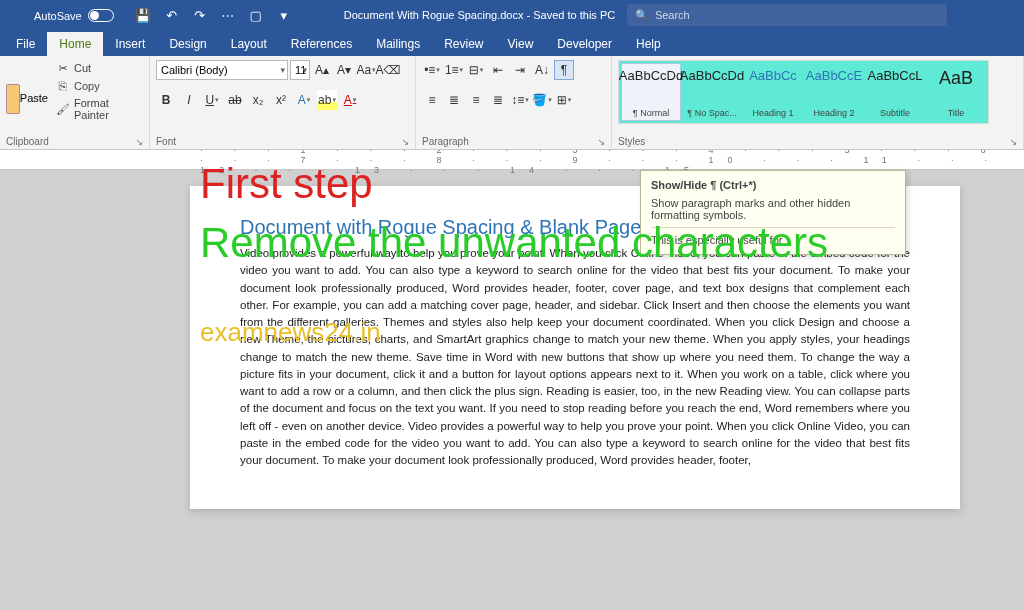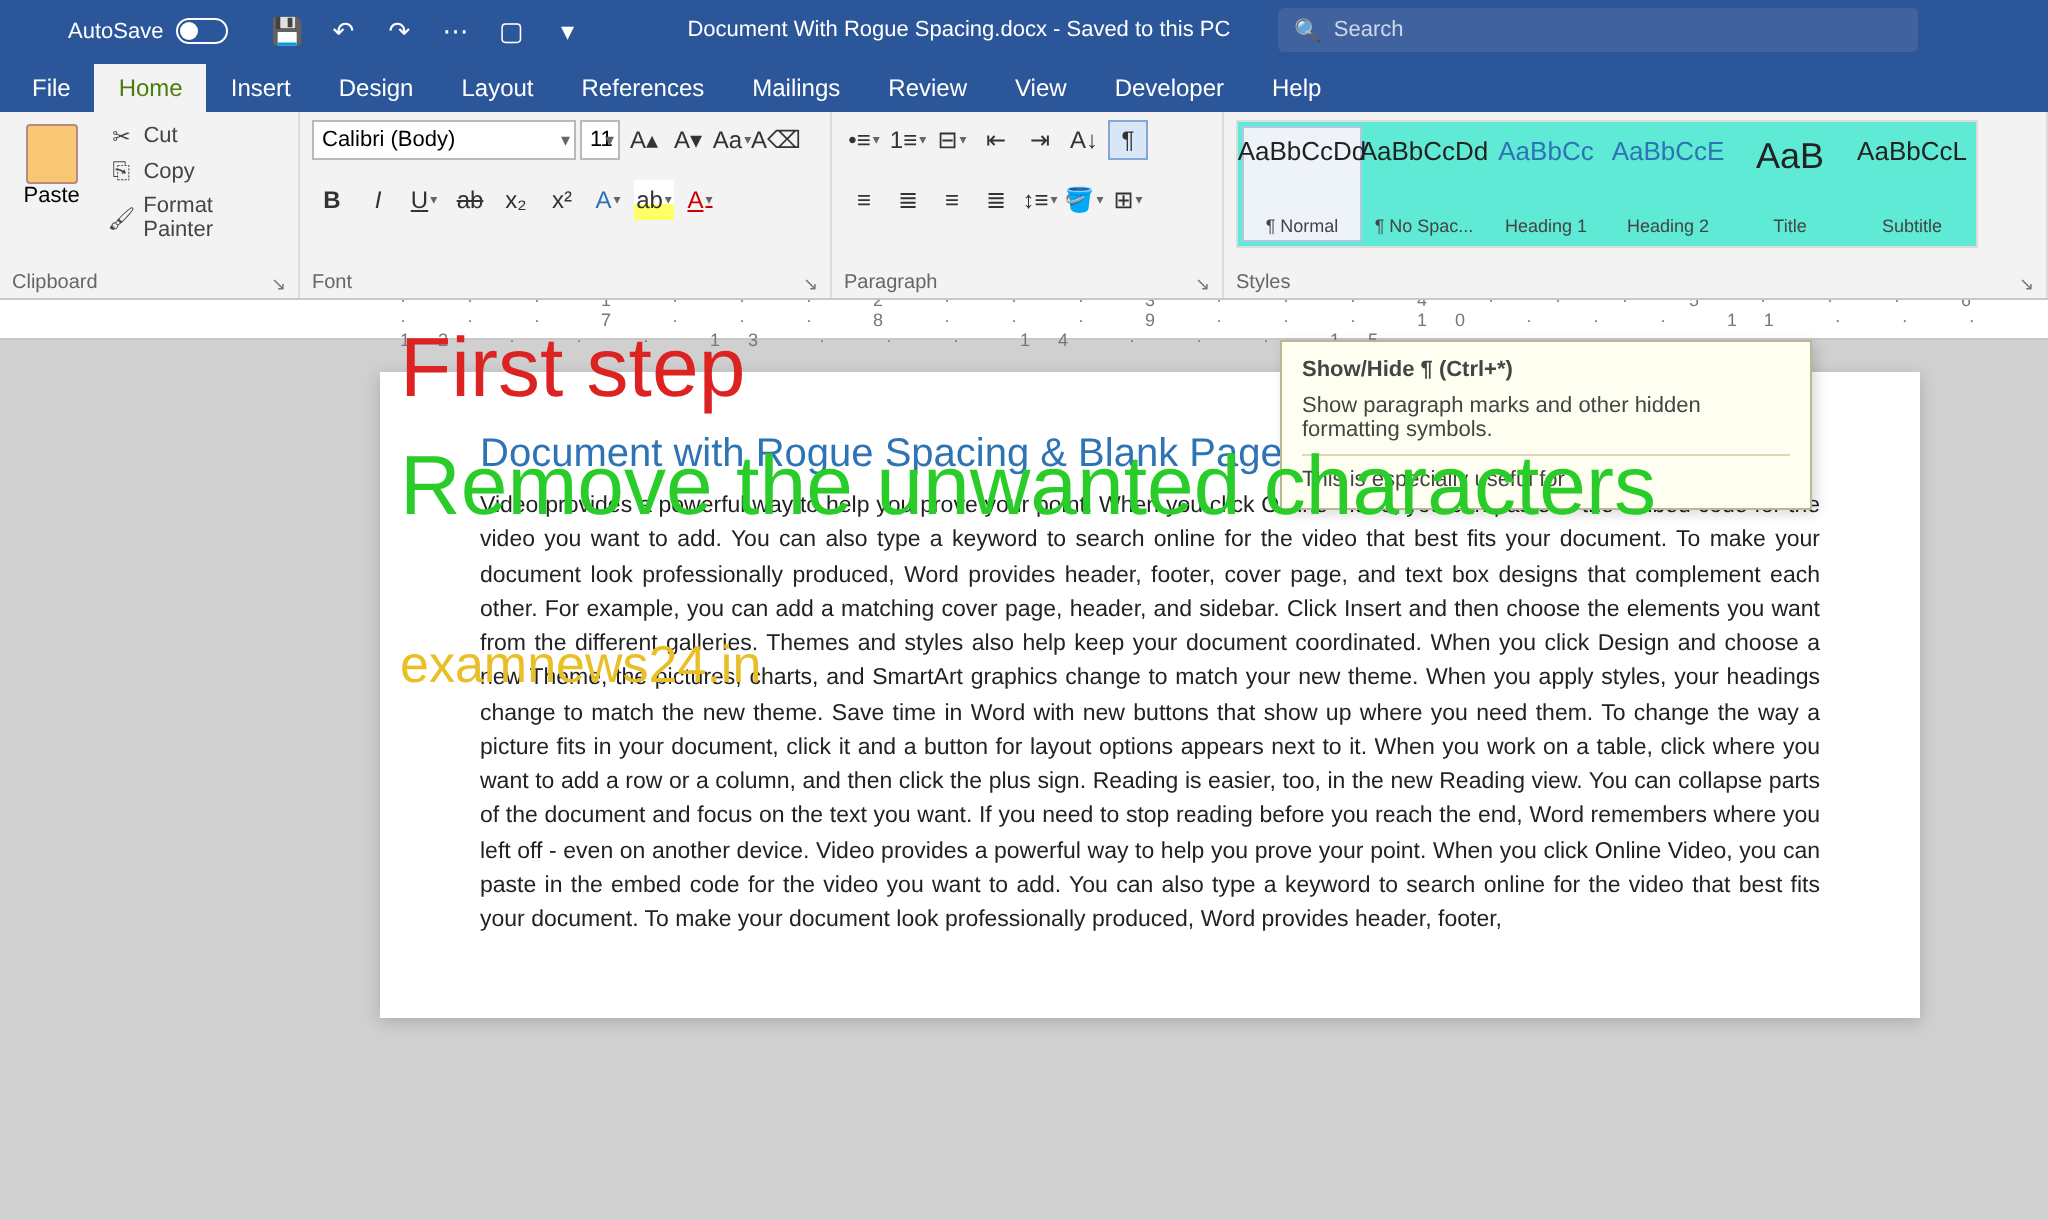--- a/index.html
+++ b/index.html
@@ -5,38 +5,38 @@
 * { margin:0; padding:0; box-sizing:border-box; font-family:"Segoe UI",Arial,sans-serif; }
 body { width:1024px; height:610px; background:#e8e8e8; overflow:hidden; position:relative; }
 
 
 .titlebar { height:30px; background:#2b579a; display:flex; align-items:center; color:#fff; font-size:11px; }
 .autosave { display:flex; align-items:flex-end; gap:6px; padding:0 10px;margin-left:24px; }
 .toggle { width:26px; height:13px; border:1px solid #fff; border-radius:7px; position:relative; background:#2b579a; }
 .toggle::after { content:""; position:absolute; width:9px; height:9px; background:#fff; border-radius:50%; top:1px; left:1px; }
 .qat { display:flex; gap:8px; padding:0 10px; }
 .qat-btn { width:20px; height:20px; display:flex; align-items:center; justify-content:center; color:#fff; font-size:13px; cursor:pointer; }
-.doc-title { flex:0 0 auto; padding:0 24px 0 40px; }
+.doc-title { flex:0 0 auto; padding:0 12px 0 40px; }
 .searchbox { flex:1; display:flex; align-items:center; background:#40629f; height:22px; border-radius:3px; margin:4px 10px 4px 0; padding:0 8px; gap:6px; max-width:320px; }
 .searchbox input { background:transparent; border:none; color:#fff; font-size:11px; width:100%; outline:none; }
 .searchbox input::placeholder { color:#cfd8e8; }
 
 
 .ribbon-tabs { height:26px; background:#2b579a; display:flex; align-items:flex-end; padding-left:4px; }
 .ribbon-tab { padding:5px 12px; font-size:12px; color:#fff; cursor:pointer; }
 .ribbon-tab.active { background:#f3f3f3; color:#4d7c0f; }
 
 
 .ribbon { height:94px; background:#f3f3f3; border-bottom:1px solid #c8c8c8; display:flex; }
 .group { border-right:1px solid #dcdcdc; padding:4px 6px 2px 6px; display:flex; flex-direction:column; }
 .group-body { flex:1; display:flex; gap:4px; }
 .group-label { font-size:10px; color:#666; padding-top:1px; position:relative; }
 .dlg-launch { position:absolute; right:0; bottom:0; font-size:9px; color:#777; cursor:pointer; }
 
-.paste-col { display:flex; flex-direction:column; align-items:center; width:42px; cursor:pointer; }
+.paste-col { display:flex; align-items:center; width:42px; cursor:pointer; }
 .clip-ico { width:26px; height:30px; background:#f7c774; border:1px solid #b88; border-radius:2px; margin-top:2px; }
 .small-btns { display:flex; flex-direction:column; gap:2px; font-size:11px; color:#444; }
 .small-btn { display:flex; align-items:center; gap:4px; padding:1px 4px; cursor:pointer; }
 .sci { width:14px; height:14px; display:inline-flex; align-items:center; justify-content:center; }
 
 .font-row1 { display:flex; gap:2px; align-items:center; margin-bottom:6px; }
 .font-row2 { display:flex; gap:3px; align-items:center; }
 .combo { height:20px; border:1px solid #b9b9b9; background:#fff; font-size:11px; display:flex; align-items:center; padding:0 14px 0 4px; position:relative; cursor:pointer; }
 .combo::after { content:"▾"; position:absolute; right:2px; font-size:9px; color:#666; }
 .fbtn { width:20px; height:20px; display:flex; align-items:center; justify-content:center; font-size:12px; color:#333; cursor:pointer; }
@@ -211,26 +211,26 @@
           </div>
         <div class="style-tile">
             <span class="style-sample h1">AaBbCc</span>
             <span class="style-name">Heading 1</span>
           </div>
         <div class="style-tile">
             <span class="style-sample h2">AaBbCcE</span>
             <span class="style-name">Heading 2</span>
           </div>
         <div class="style-tile">
+            <span class="style-sample">AaBbCcL</span>
+            <span class="style-name">Subtitle</span>
+          </div>
+        <div class="style-tile">
             <span class="style-sample title">AaB</span>
             <span class="style-name">Title</span>
-          </div>
-        <div class="style-tile">
-            <span class="style-sample">AaBbCcL</span>
-            <span class="style-name">Subtitle</span>
           </div>
       </div>
     </div>
     <div class="group-label"><span>Styles</span><span class="dlg-launch">↘</span></div>
   </div>
 </div>
 
 <div class="workspace">
   <div class="ruler-h">· · · 1 · · · 2 · · · 3 · · · 4 · · · 5 · · · 6 · · · 7 · · · 8 · · · 9 · · · 10 · · · 11 · · · 12 · · · 13 · · · 14 · · · 15</div>
   <div class="paper">

